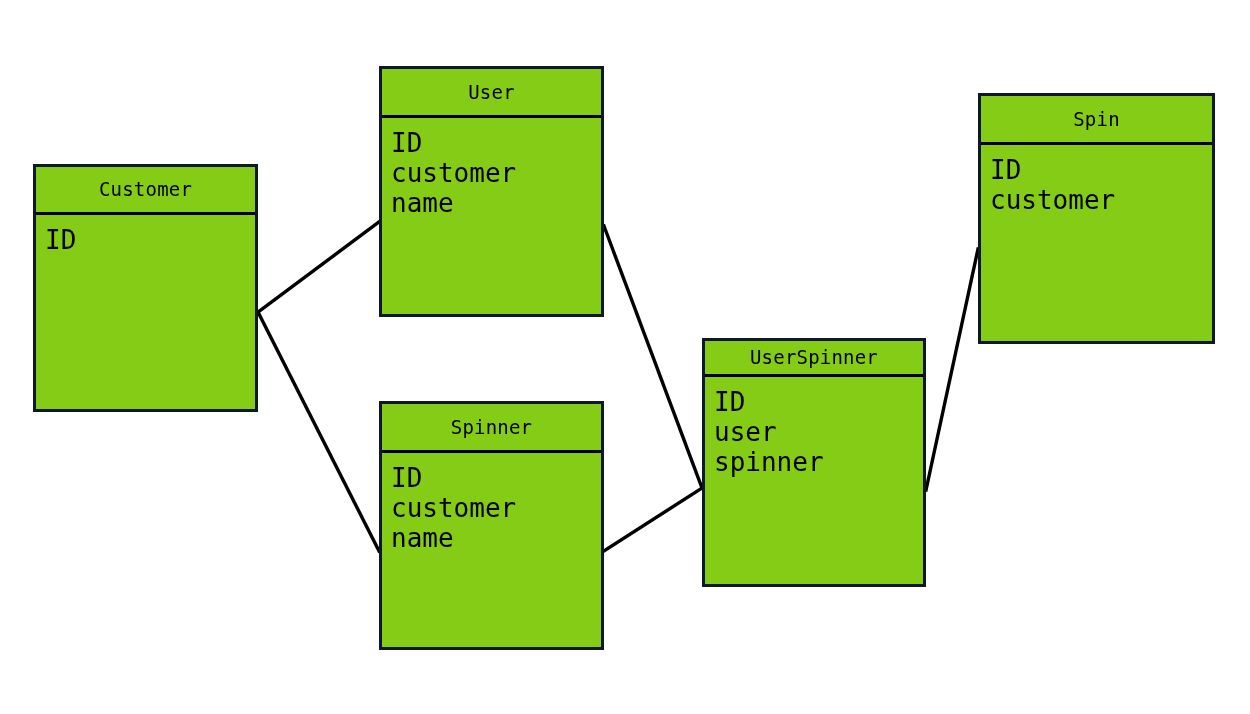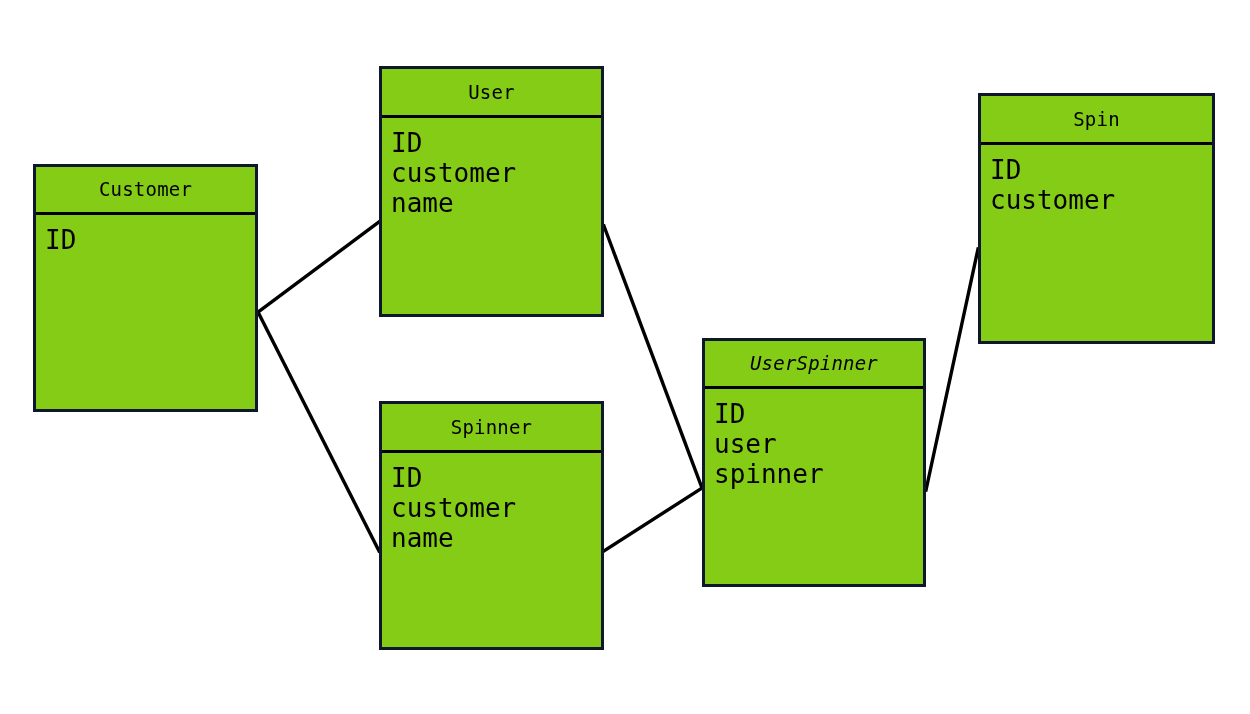--- a/index.html
+++ b/index.html
@@ -99,21 +99,21 @@
       <span>Spinner</span>
     </div>
     <div class="entity-body">
       <div class="attribute">ID</div>
       <div class="attribute">customer</div>
       <div class="attribute">name</div>
     </div>
   </div>
 
   <div class="entity" style="left: 702px; top: 338px; width: 224px; height: 249px;">
-    <div class="entity-header" style="height: 48px; font-style: italic;">
+    <div class="entity-header" style="height: 36px;">
       <span>UserSpinner</span>
     </div>
     <div class="entity-body">
       <div class="attribute">ID</div>
       <div class="attribute">user</div>
       <div class="attribute">spinner</div>
     </div>
   </div>
 
   <div class="entity" style="left: 978px; top: 93px; width: 237px; height: 251px;">

